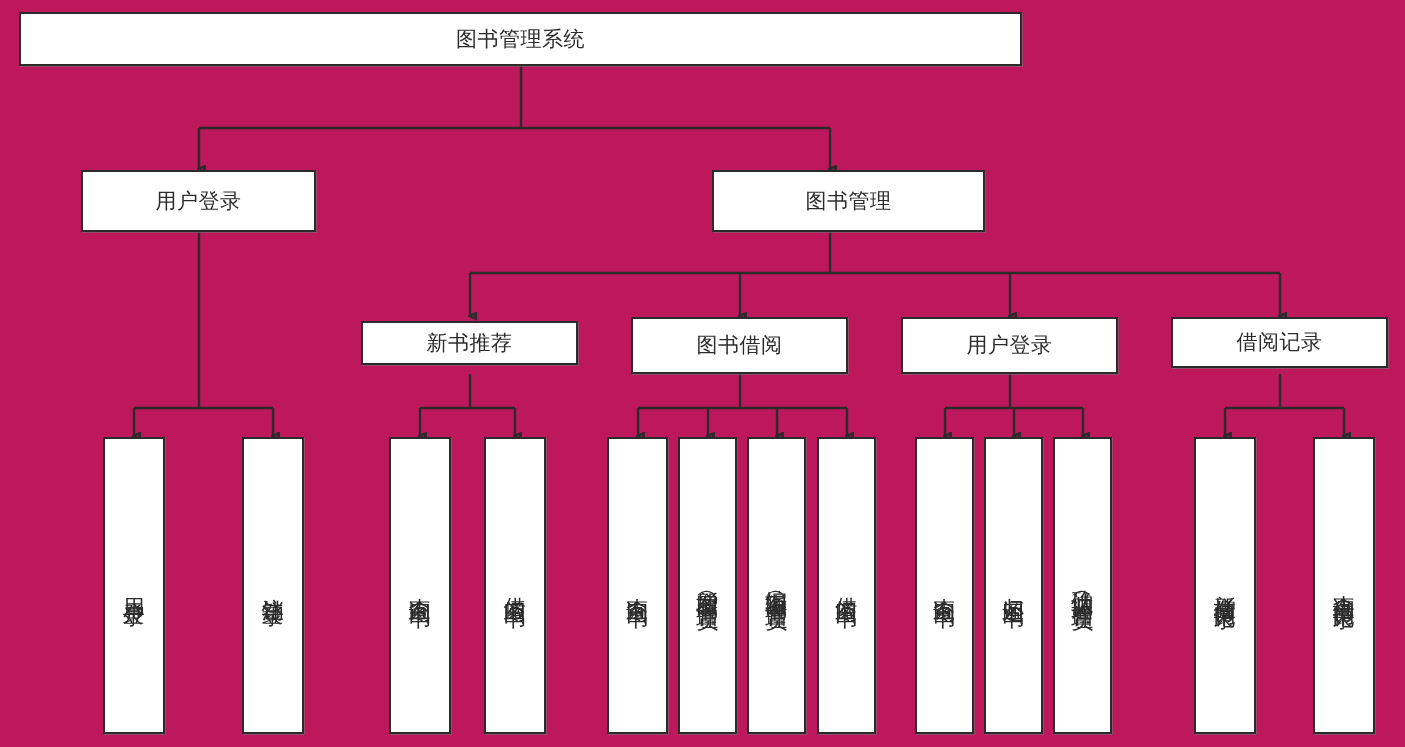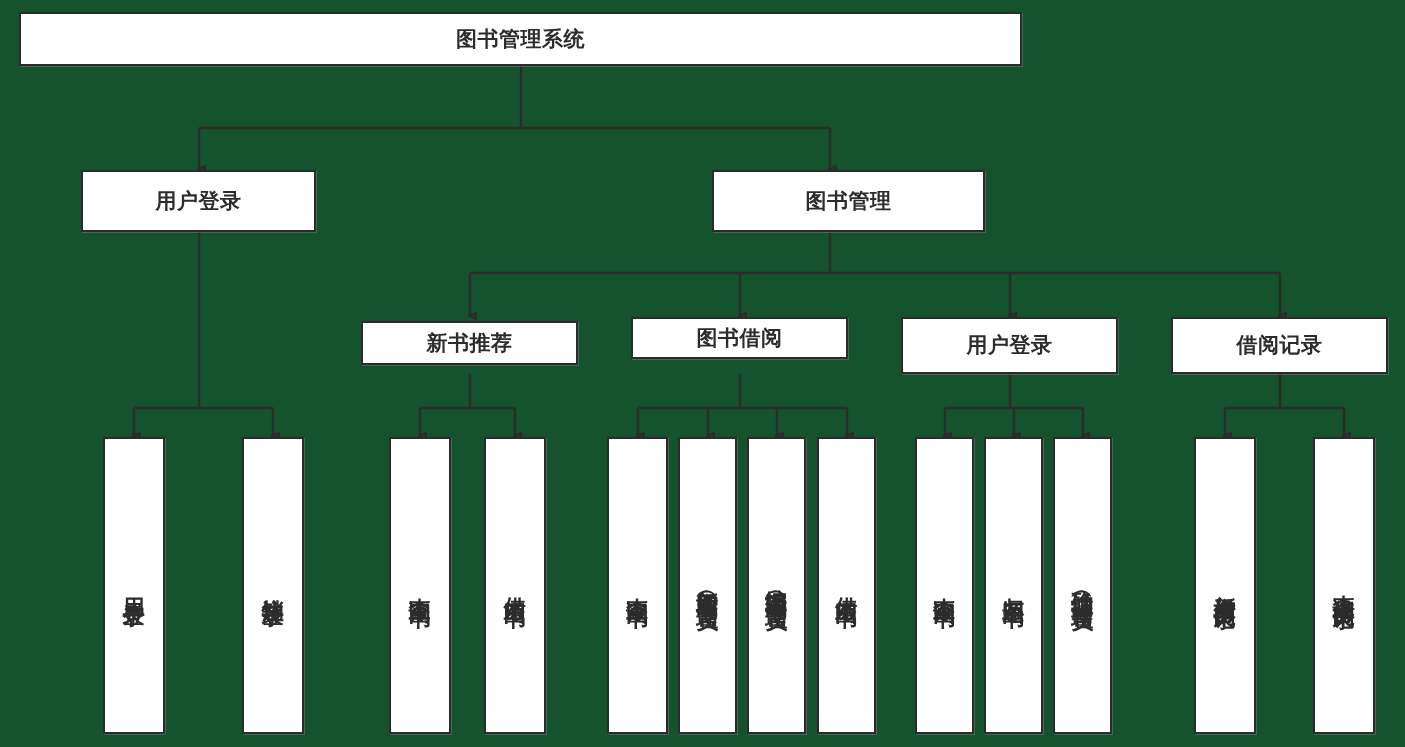--- a/index.html
+++ b/index.html
@@ -10,22 +10,21 @@
   body {
     width: 1405px;
     height: 747px;
     font-family: "Liberation Sans", "DejaVu Sans", sans-serif;
     overflow: hidden;
   }
   #diagram-root {
     position: relative;
     width: 1405px;
     height: 747px;
-    background: #14532d;
-    font-weight: bold;
+    background: #be185d;
   }
   .node {
     position: absolute;
     box-sizing: border-box;
     background: #ffffff;
     border: 2px solid #2b2b2b;
     display: flex;
     align-items: center;
     justify-content: center;
     box-shadow: 1px 1px 0 rgba(120,120,120,0.55);
@@ -120,27 +119,27 @@
       </div>
       <div class="node" style="left: 81px; top: 170px; width: 235px; height: 62px;">
         <span class="node-label">用户登录</span>
       </div>
       <div class="node" style="left: 712px; top: 170px; width: 273px; height: 62px;">
         <span class="node-label">图书管理</span>
       </div>
       <div class="node" style="left: 361px; top: 321px; width: 217px; height: 44px;">
         <span class="node-label">新书推荐</span>
       </div>
-      <div class="node" style="left: 631px; top: 317px; width: 217px; height: 42px;">
+      <div class="node" style="left: 631px; top: 317px; width: 217px; height: 57px;">
         <span class="node-label">图书借阅</span>
       </div>
       <div class="node" style="left: 901px; top: 317px; width: 217px; height: 57px;">
         <span class="node-label">用户登录</span>
       </div>
-      <div class="node" style="left: 1171px; top: 317px; width: 217px; height: 57px;">
+      <div class="node" style="left: 1171px; top: 317px; width: 217px; height: 51px;">
         <span class="node-label">借阅记录</span>
       </div>
       <div class="node vertical" style="left: 103px; top: 437px; width: 62px; height: 297px;">
         <span class="node-label">用户登录</span>
       </div>
       <div class="node vertical" style="left: 242px; top: 437px; width: 62px; height: 297px;">
         <span class="node-label">注销登录</span>
       </div>
       <div class="node vertical" style="left: 389px; top: 437px; width: 62px; height: 297px;">
         <span class="node-label">查询图书</span>

